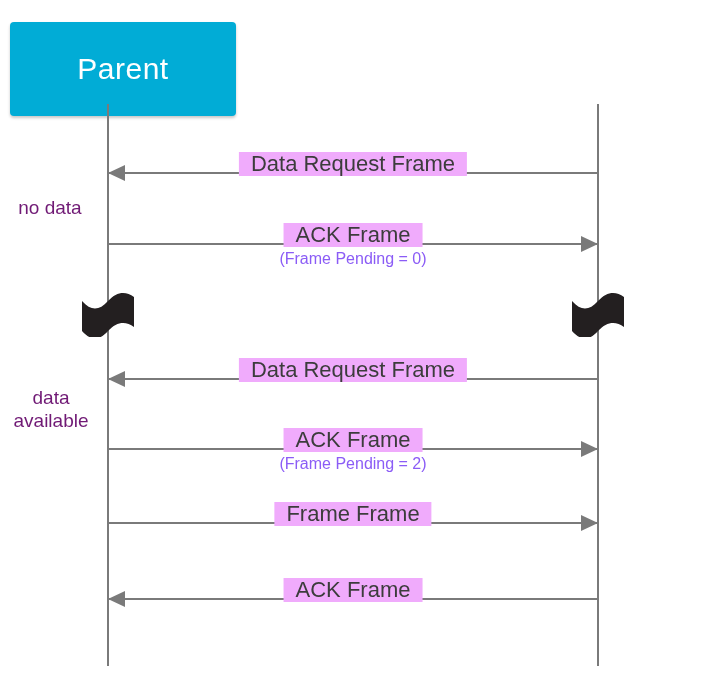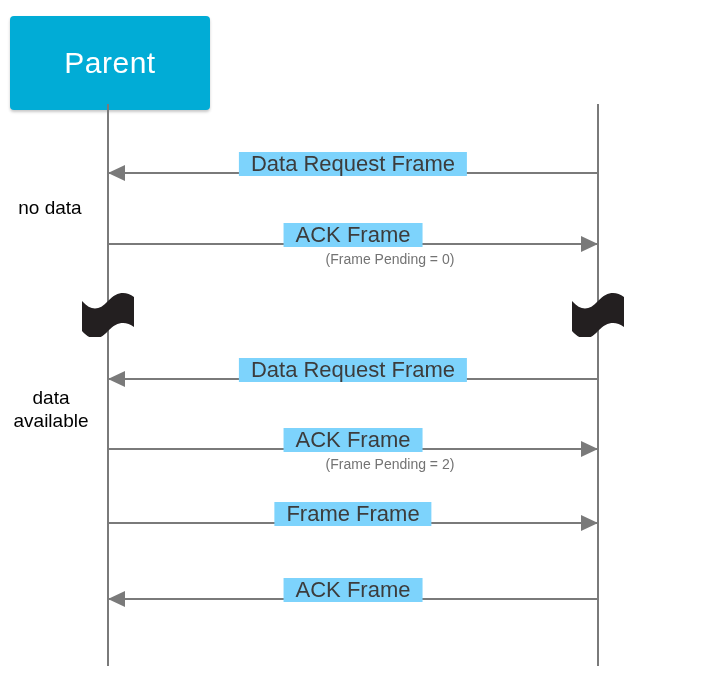--- a/index.html
+++ b/index.html
@@ -26,21 +26,21 @@
     justify-content: center;
     background: #01ACD6;
     border-radius: 4px;
     box-shadow: 0 2px 3px rgba(0,0,0,0.22);
     color: #ffffff;
     font-size: 30px;
     font-weight: normal;
     letter-spacing: 0.5px;
     -webkit-font-smoothing: antialiased;
   }
-  #participant-parent { left: 10px;  top: 16px; width: 200px; height: 94px; }
+  #participant-parent { left: 10px;  top: 22px; width: 226px; height: 94px; }
   #participant-child  { left: 498px; top: 10px; width: 198px; height: 94px; }
 
   
   .lifeline {
     position: absolute;
     width: 2px;
     background: #7a7a7a;
   }
   #lifeline-parent { left: 107px; top: 104px; height: 562px; }
   #lifeline-child  { left: 597px; top: 104px; height: 562px; }
@@ -69,46 +69,45 @@
     border-bottom: 8px solid transparent;
   }
   .msg-head.left  { left: 0;  border-right: 17px solid #7a7a7a; }
   .msg-head.right { right: 0; border-left: 17px solid #7a7a7a; }
 
   .msg-label {
     position: absolute;
     left: 50%;
     transform: translateX(-50%);
     top: -20px;
-    background: #7dd3fc;
+    background: #f0abfc;
     padding: 0 12px;
     white-space: nowrap;
     color: #3c3c3c;
     font-size: 22px;
     line-height: 24px;
     -webkit-font-smoothing: antialiased;
   }
   .msg-sublabel {
     position: absolute;
     left: 50%;
     transform: translateX(-50%);
     top: 8px;
     white-space: nowrap;
-    color: #737373;
-    font-size: 14px;
+    color: #8b5cf6;
+    font-size: 16px;
     line-height: 16px;
-    margin-left: 37px;
     -webkit-font-smoothing: antialiased;
   }
 
   
   .side-note {
     position: absolute;
     text-align: center;
-    color: #000000;
+    color: #701a75;
     font-size: 19px;
     line-height: 23px;
     white-space: pre-line;
     -webkit-font-smoothing: antialiased;
   }
   #note-no-data      { left: 0;  top: 196px; width: 100px; }
   #note-data-avail   { left: 0;  top: 386px; width: 102px; }
 
   
   .time-break {

